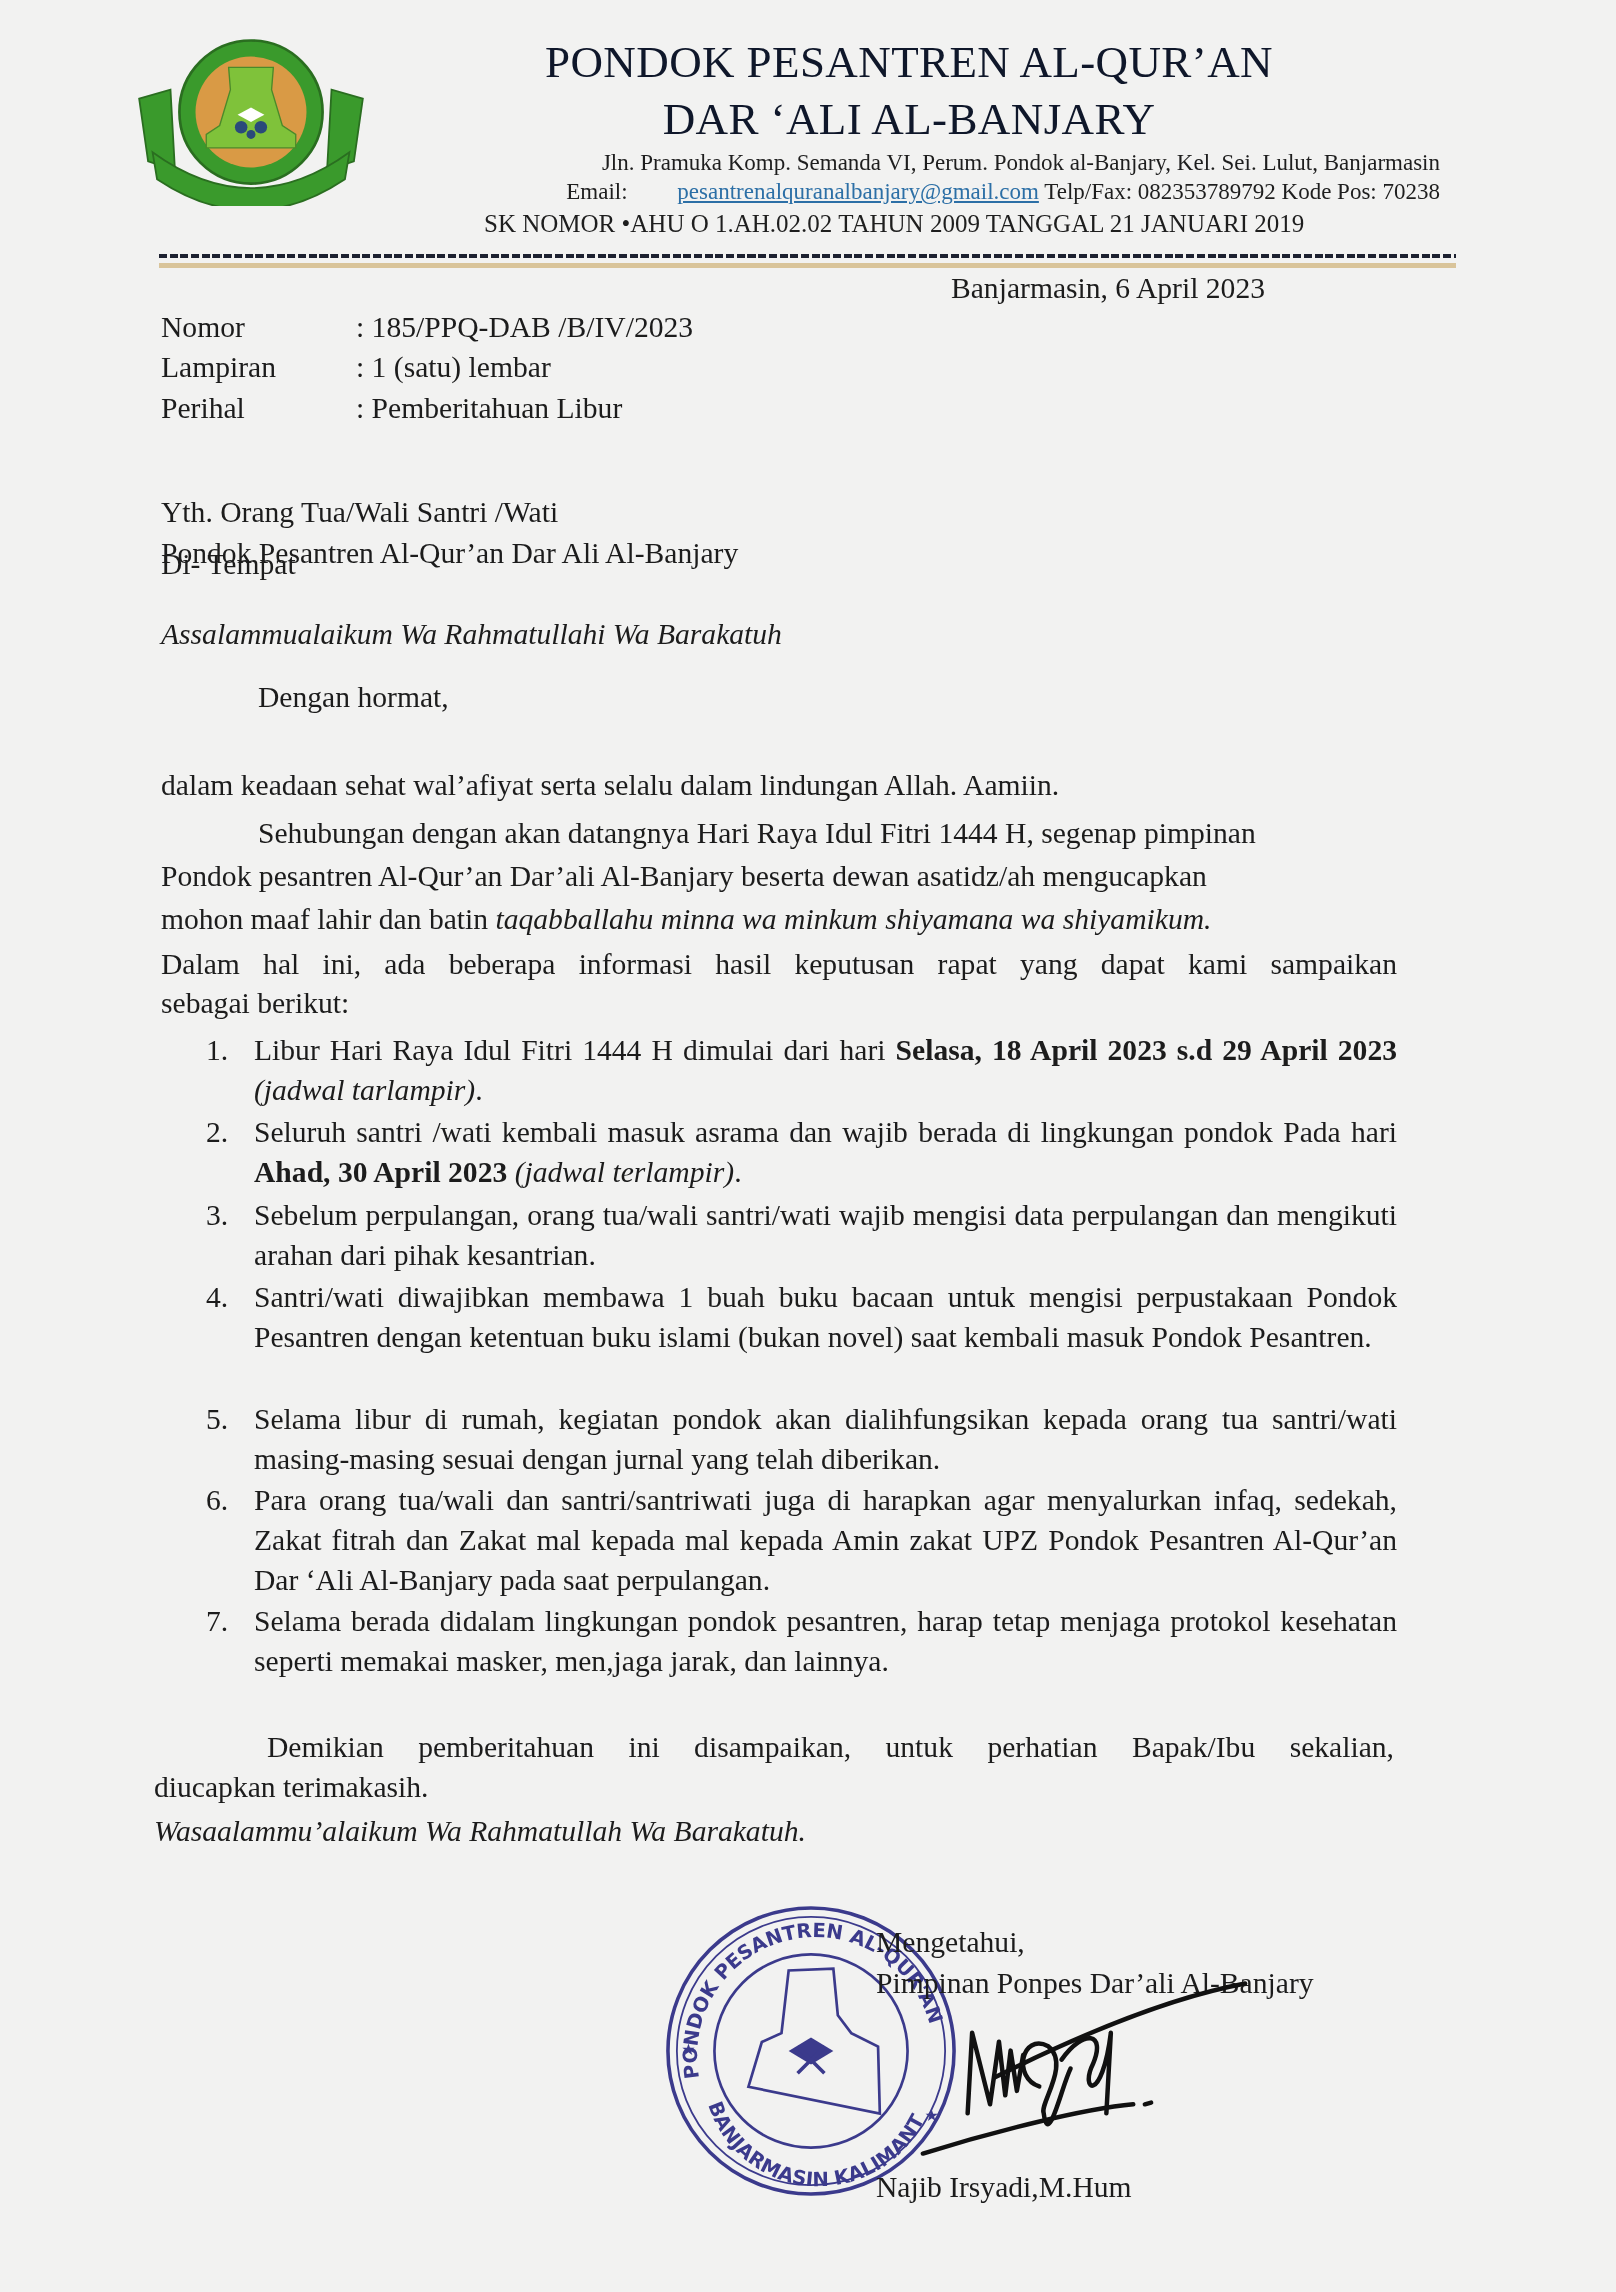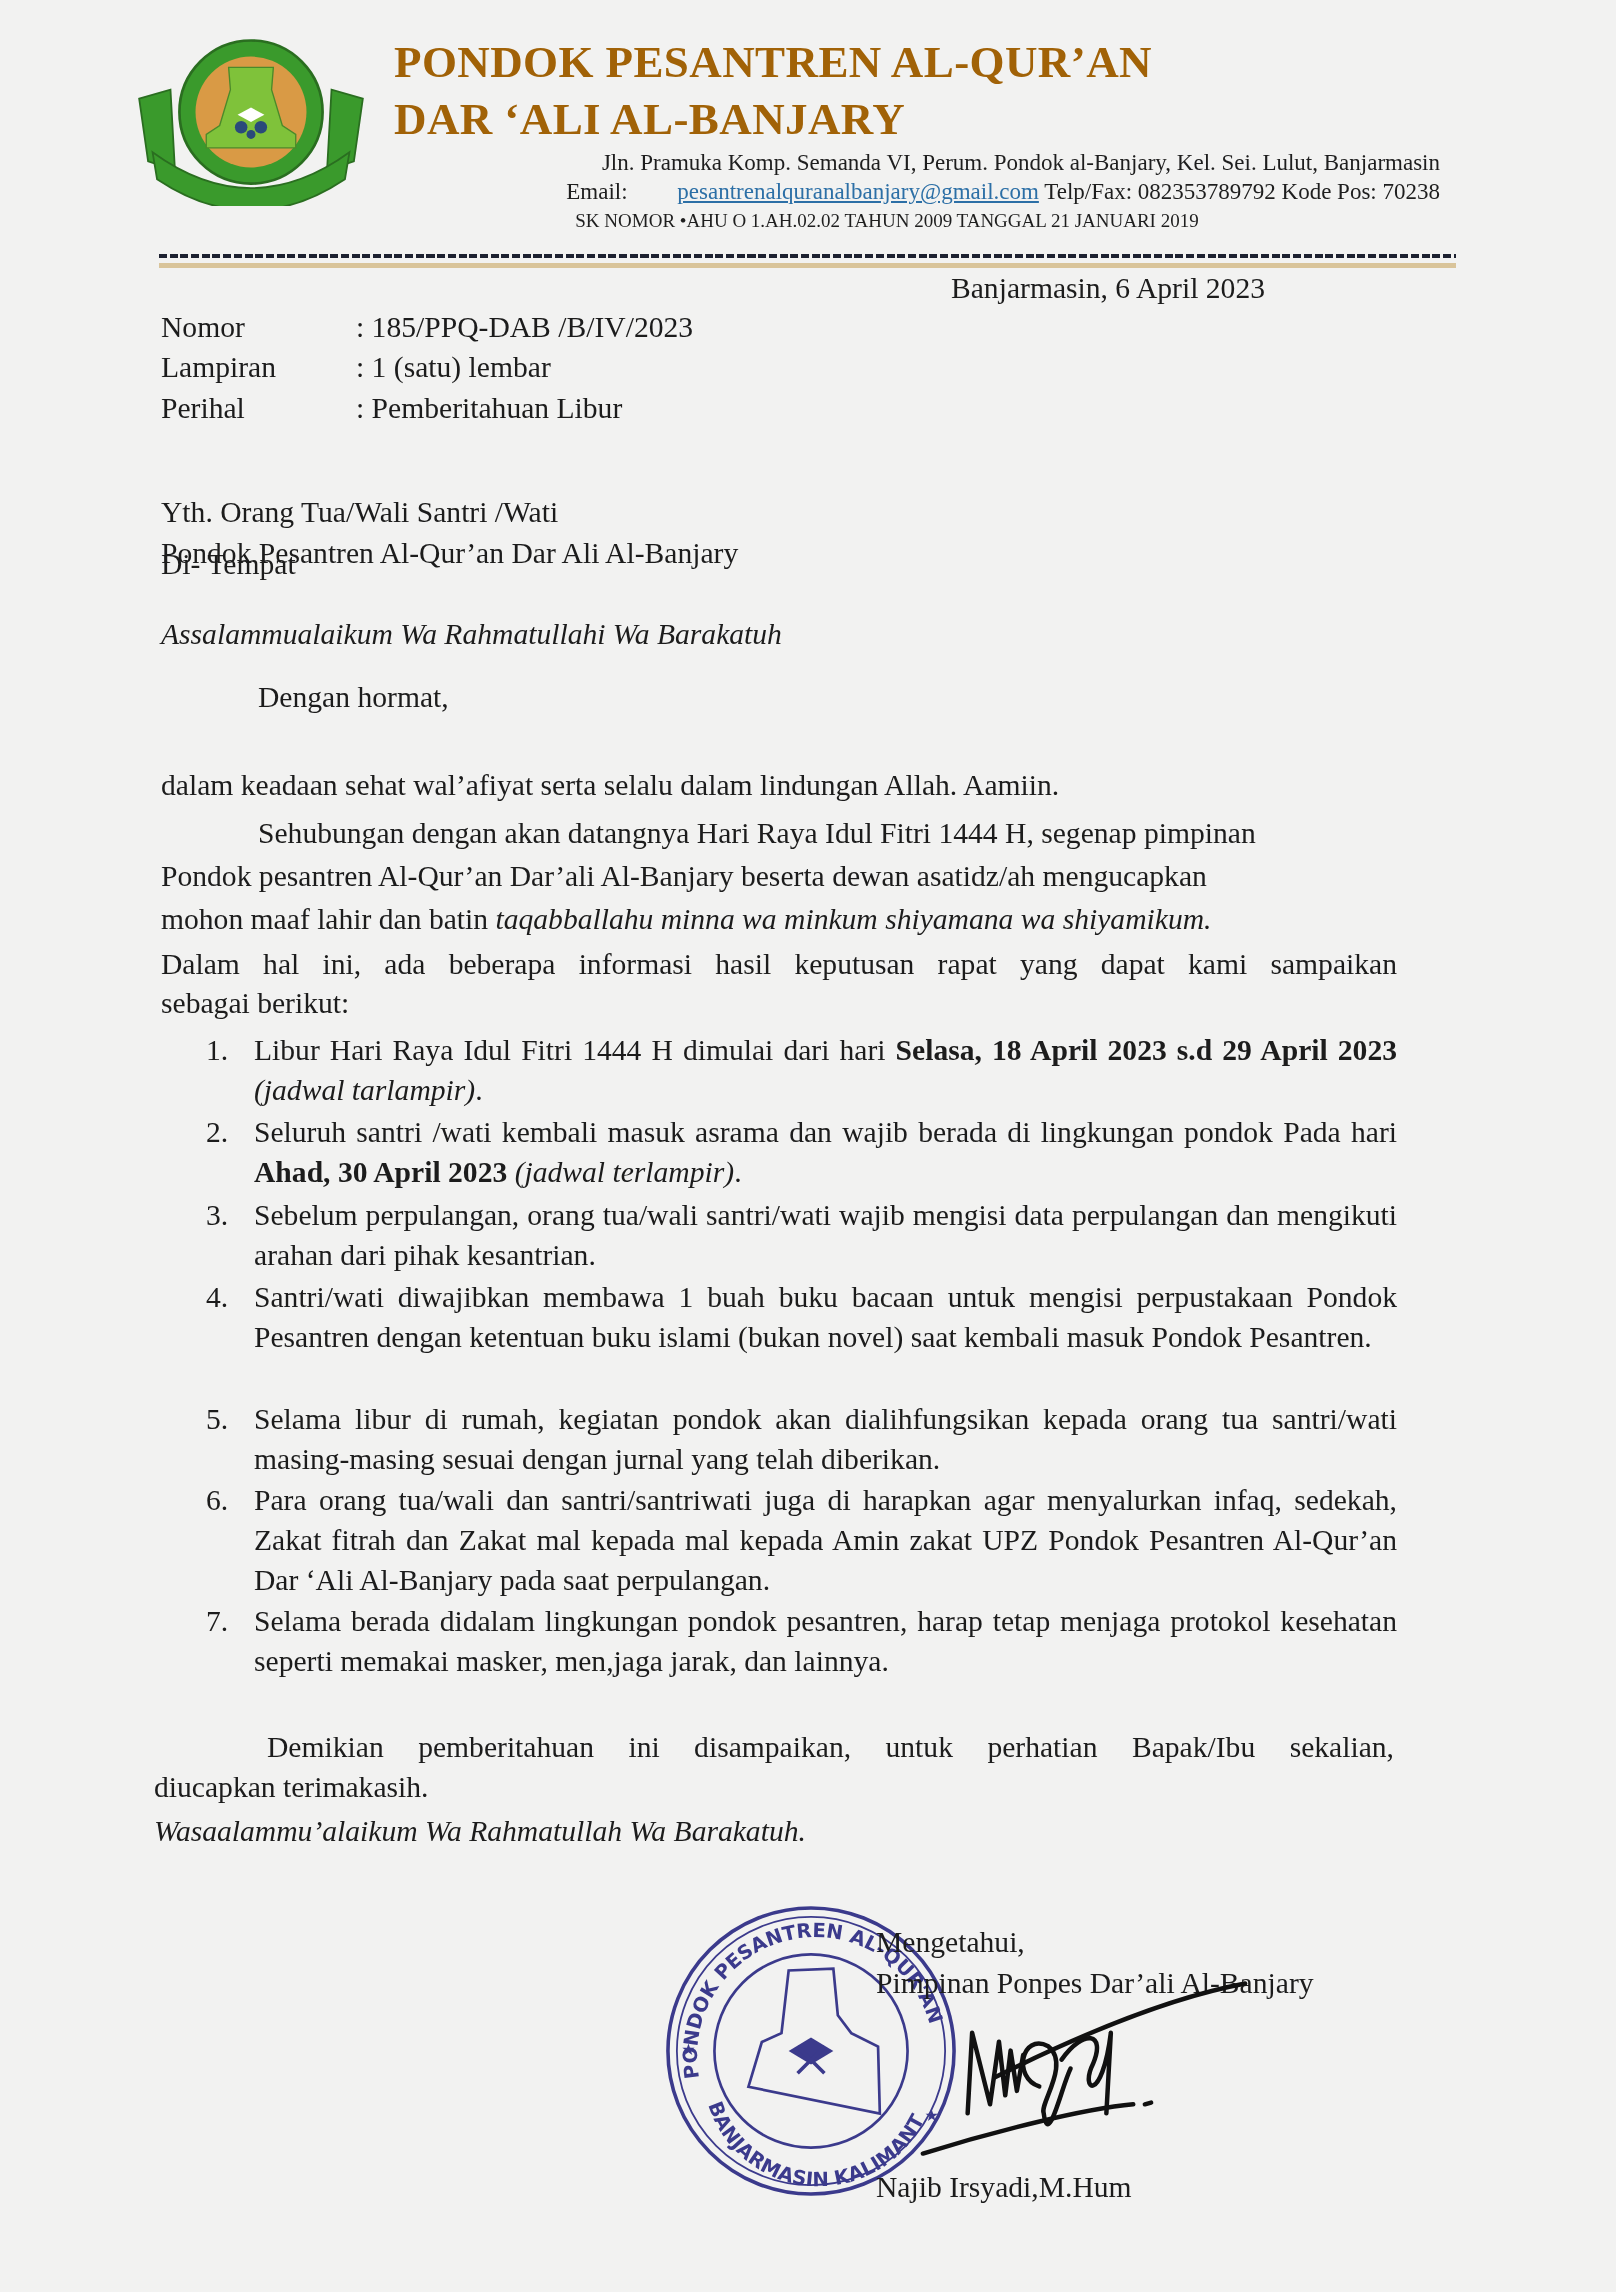--- a/index.html
+++ b/index.html
@@ -10,28 +10,28 @@
     overflow: hidden;
     font-family: "Liberation Serif", "DejaVu Serif", serif;
     color: #1c1c1c;
   }
   .page { position: absolute; inset: 0; }
 
   
   .logo { position: absolute; left: 130px; top: 36px; width: 242px; height: 170px; }
   .org-title {
     position: absolute; left: 394px; top: 34px; width: 1030px;
-    text-align: left; font-weight: bold; font-size: 45px; line-height: 57px;
-    letter-spacing: 0.4px; color: #a16207;
+    text-align: center; font-weight: normal; font-size: 45px; line-height: 57px;
+    letter-spacing: 0.4px; color: #0f172a;
   }
   .org-title div { white-space: nowrap; }
   .addr { position: absolute; left: 428px; width: 1012px; text-align: right; white-space: nowrap; color: #1e1e1e; }
   .addr-1 { top: 150px; font-size: 23px; }
   .addr-2 { top: 179px; font-size: 23px; }
-  .addr-3 { top: 210px; font-size: 19px; text-align: center; left: 484px; width: 806px; }
+  .addr-3 { top: 210px; font-size: 25px; text-align: center; left: 484px; width: 806px; }
   .email-link { color: #2c6fa6; text-decoration: underline; margin-left: 44px; }
 
   .rule-dotted {
     position: absolute; left: 159px; top: 254px; width: 1297px; height: 3.6px;
     background: repeating-linear-gradient(90deg, #1d2130 0 8px, transparent 8px 10.7px);
   }
   .rule-gold {
     position: absolute; left: 159px; top: 263px; width: 1297px; height: 4.5px;
     background: #d9c49a;
   }

